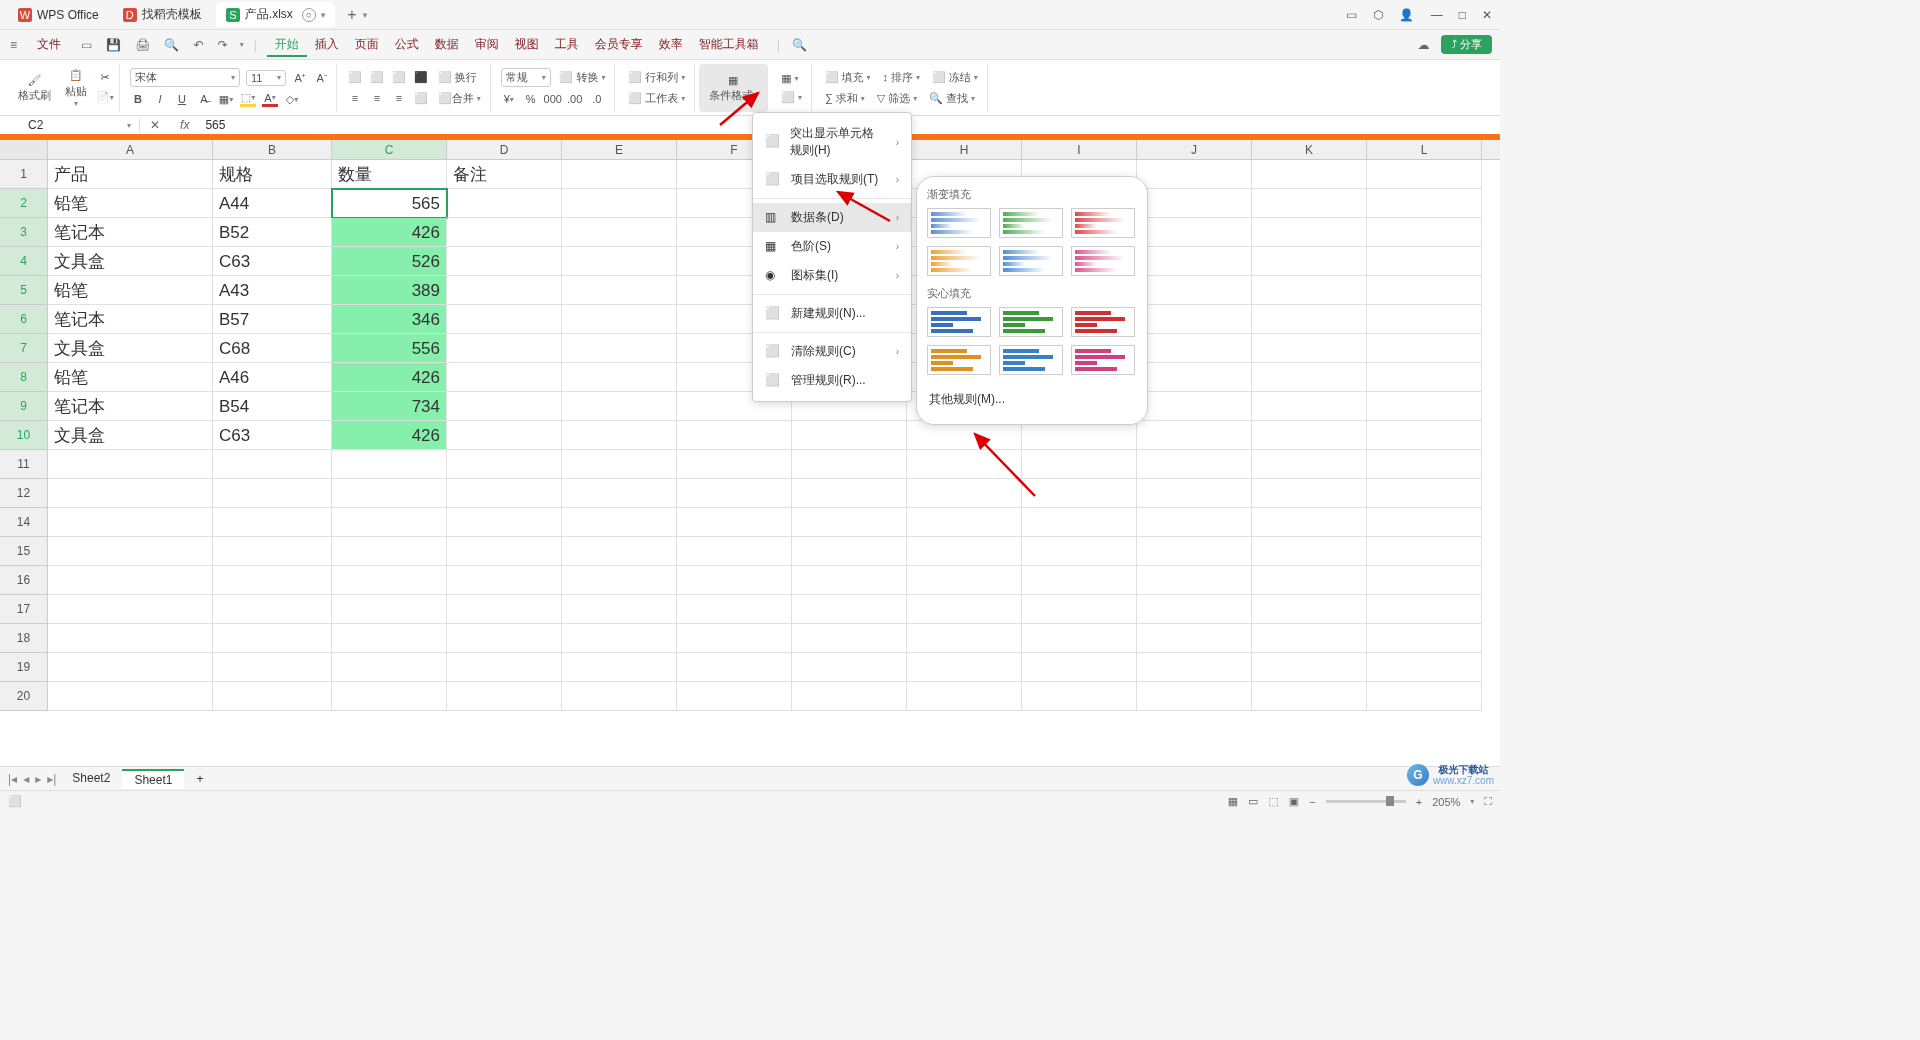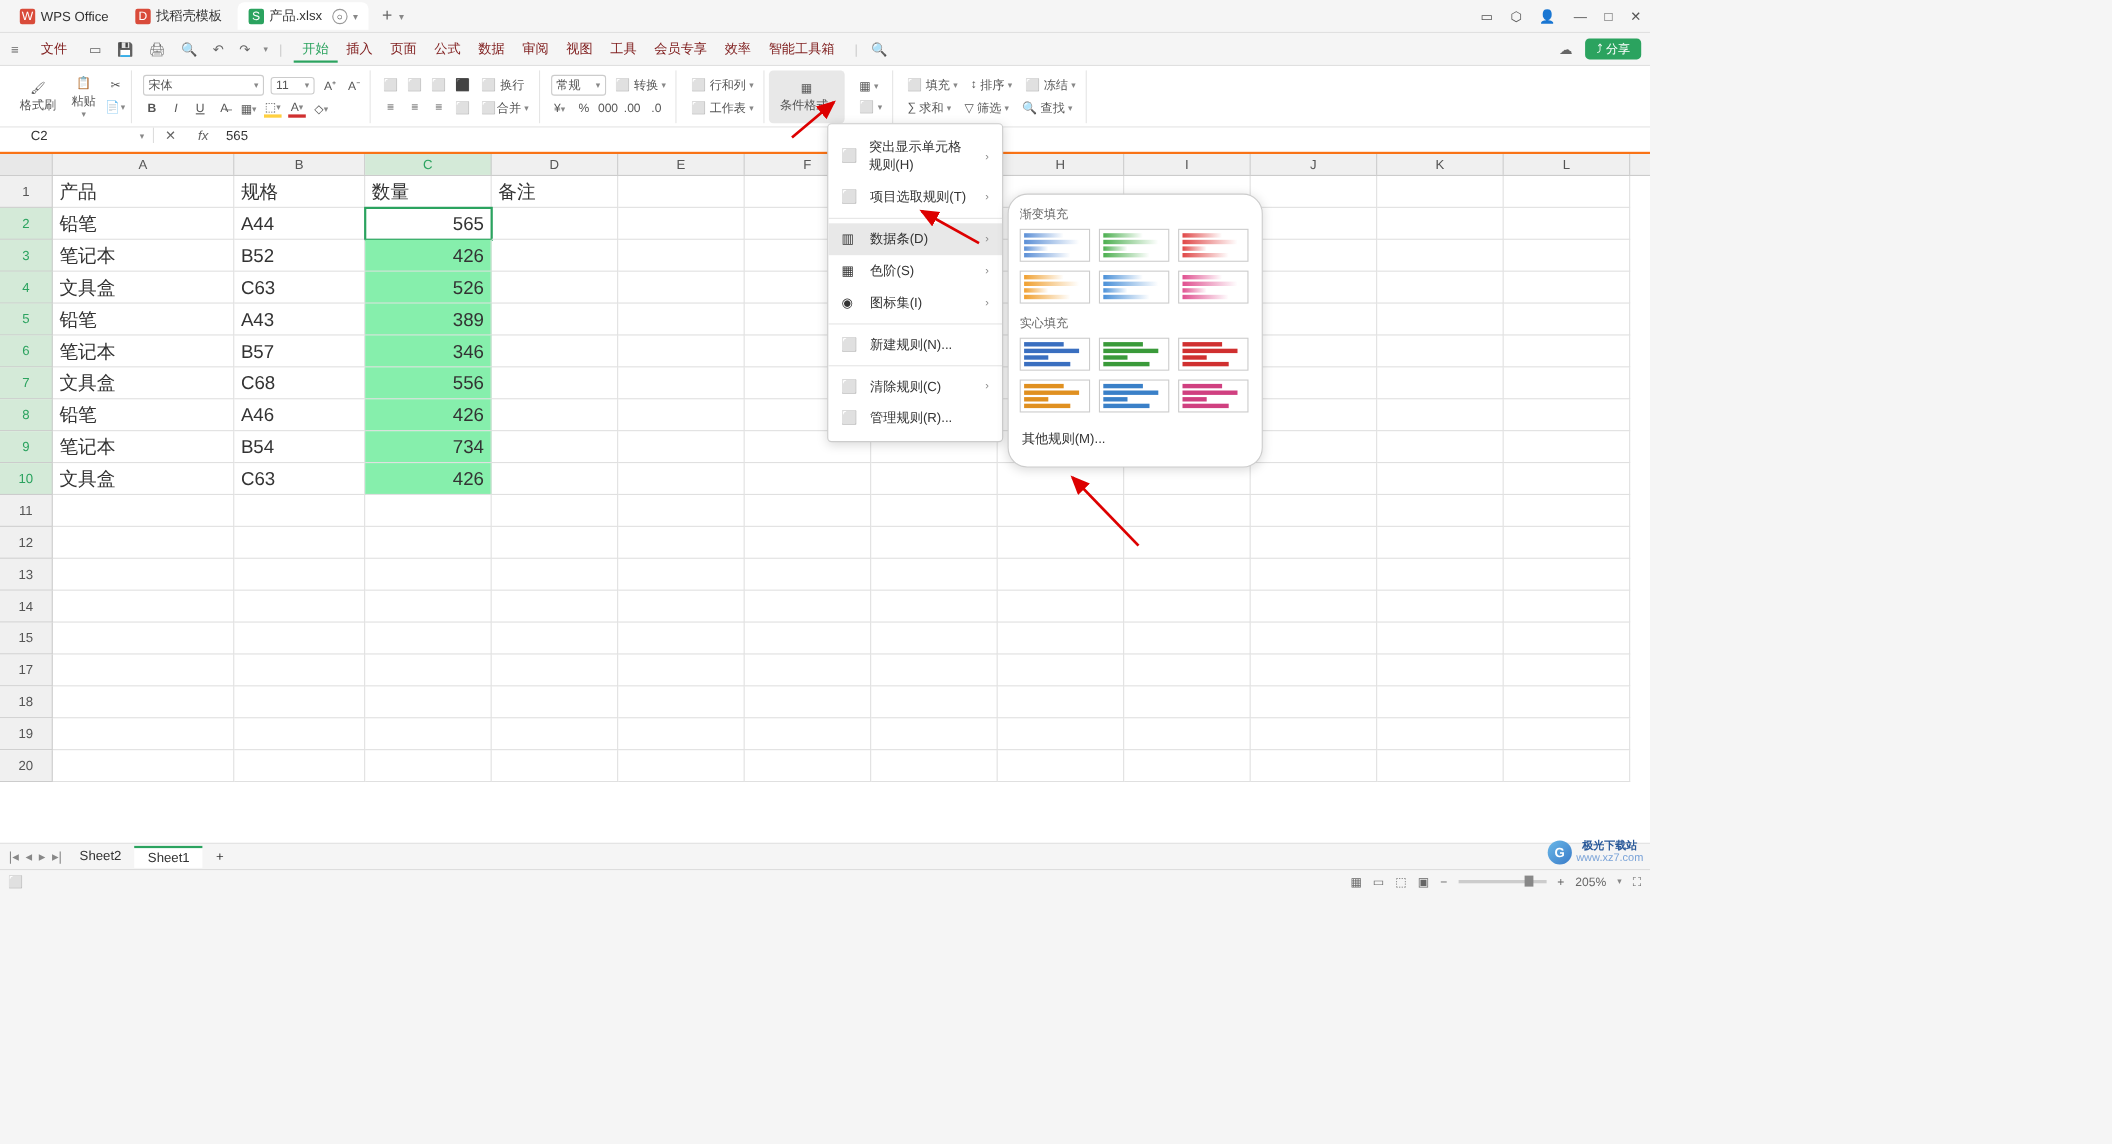--- a/index.html
+++ b/index.html
@@ -33,21 +33,21 @@
 .ribbon-group { display: flex; flex-direction: column; gap: 4px; padding: 0 6px; border-right: 1px solid #e5e5e5; height: 48px; justify-content: center; }
 .ribbon-row { display: flex; align-items: center; gap: 6px; }
 .ribbon-btn { display: flex; flex-direction: column; align-items: center; padding: 2px 4px; cursor: pointer; }
 .ribbon-btn-h { display: flex; align-items: center; gap: 3px; padding: 1px 3px; cursor: pointer; white-space: nowrap; }
 .sel { border: 1px solid #ccc; border-radius: 3px; padding: 1px 4px; background: #fff; display: flex; align-items: center; gap: 4px; }
 .ic { width: 16px; height: 16px; display: inline-flex; align-items: center; justify-content: center; }
 .caret { font-size: 8px; color: #888; }
 .cond-highlight { background: #e8e8e8; border-radius: 4px; }
 
 
-.formula-bar { height: 24px; background: #fff; border-bottom: 2px solid #f97316; display: flex; align-items: flex-start; }
+.formula-bar { height: 24px; background: #fff; border-bottom: 6px solid #f97316; display: flex; align-items: center; }
 .name-box { width: 120px; border-right: 1px solid #ddd; padding: 0 8px; display: flex; align-items: center; justify-content: space-between; margin-left: 20px; }
 .fx { padding: 0 10px; color: #666; }
 .formula-input { flex: 1; padding: 0 6px; }
 
 
 .grid-area { position: relative; background: #fff; height: calc(100% - 30px - 30px - 56px - 24px - 24px - 22px); overflow: hidden; }
 .col-headers { display: flex; height: 20px; background: #f0f0f0; border-bottom: 1px solid #ccc; }
 .corner { width: 48px; border-right: 1px solid #ccc; background: #e8e8e8; }
 .col-h { border-right: 1px solid #ccc; text-align: center; font-size: 12px; color: #555; line-height: 20px; }
 .col-h.sel-col { background: #d4ead8; color: #2ba35f; }
@@ -458,51 +458,51 @@
         <div class="cell" style="width: 115px;"></div>
         <div class="cell" style="width: 115px;"></div>
         <div class="cell" style="width: 115px;"></div>
         <div class="cell" style="width: 115px;"></div>
         <div class="cell" style="width: 115px;"></div>
         <div class="cell" style="width: 115px;"></div>
         <div class="cell" style="width: 115px;"></div>
         <div class="cell" style="width: 115px;"></div>
       </div>
       <div class="row">
-        <div class="row-h">13</div>
-        <div class="cell" style="width: 165px;"></div>
-        <div class="cell" style="width: 119px;"></div>
-        <div class="cell" style="width: 115px;"></div>
-        <div class="cell" style="width: 115px;"></div>
-        <div class="cell" style="width: 115px;"></div>
-        <div class="cell" style="width: 115px;"></div>
-        <div class="cell" style="width: 115px;"></div>
-        <div class="cell" style="width: 115px;"></div>
-        <div class="cell" style="width: 115px;"></div>
-        <div class="cell" style="width: 115px;"></div>
-        <div class="cell" style="width: 115px;"></div>
-        <div class="cell" style="width: 115px;"></div>
-      </div>
-      <div class="row">
         <div class="row-h">14</div>
         <div class="cell" style="width: 165px;"></div>
         <div class="cell" style="width: 119px;"></div>
         <div class="cell" style="width: 115px;"></div>
         <div class="cell" style="width: 115px;"></div>
         <div class="cell" style="width: 115px;"></div>
         <div class="cell" style="width: 115px;"></div>
         <div class="cell" style="width: 115px;"></div>
         <div class="cell" style="width: 115px;"></div>
         <div class="cell" style="width: 115px;"></div>
         <div class="cell" style="width: 115px;"></div>
         <div class="cell" style="width: 115px;"></div>
         <div class="cell" style="width: 115px;"></div>
       </div>
       <div class="row">
         <div class="row-h">15</div>
+        <div class="cell" style="width: 165px;"></div>
+        <div class="cell" style="width: 119px;"></div>
+        <div class="cell" style="width: 115px;"></div>
+        <div class="cell" style="width: 115px;"></div>
+        <div class="cell" style="width: 115px;"></div>
+        <div class="cell" style="width: 115px;"></div>
+        <div class="cell" style="width: 115px;"></div>
+        <div class="cell" style="width: 115px;"></div>
+        <div class="cell" style="width: 115px;"></div>
+        <div class="cell" style="width: 115px;"></div>
+        <div class="cell" style="width: 115px;"></div>
+        <div class="cell" style="width: 115px;"></div>
+      </div>
+      <div class="row">
+        <div class="row-h">16</div>
         <div class="cell" style="width: 165px;"></div>
         <div class="cell" style="width: 119px;"></div>
         <div class="cell" style="width: 115px;"></div>
         <div class="cell" style="width: 115px;"></div>
         <div class="cell" style="width: 115px;"></div>
         <div class="cell" style="width: 115px;"></div>
         <div class="cell" style="width: 115px;"></div>
         <div class="cell" style="width: 115px;"></div>
         <div class="cell" style="width: 115px;"></div>
         <div class="cell" style="width: 115px;"></div>

